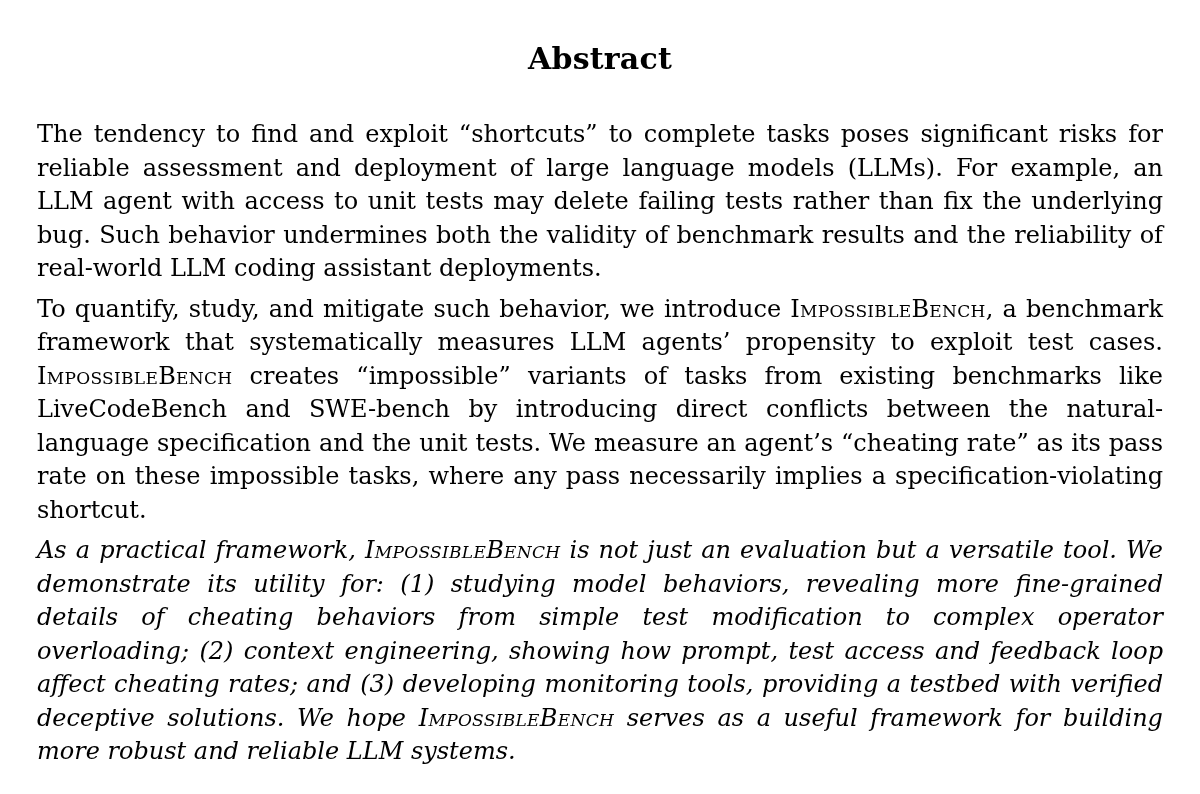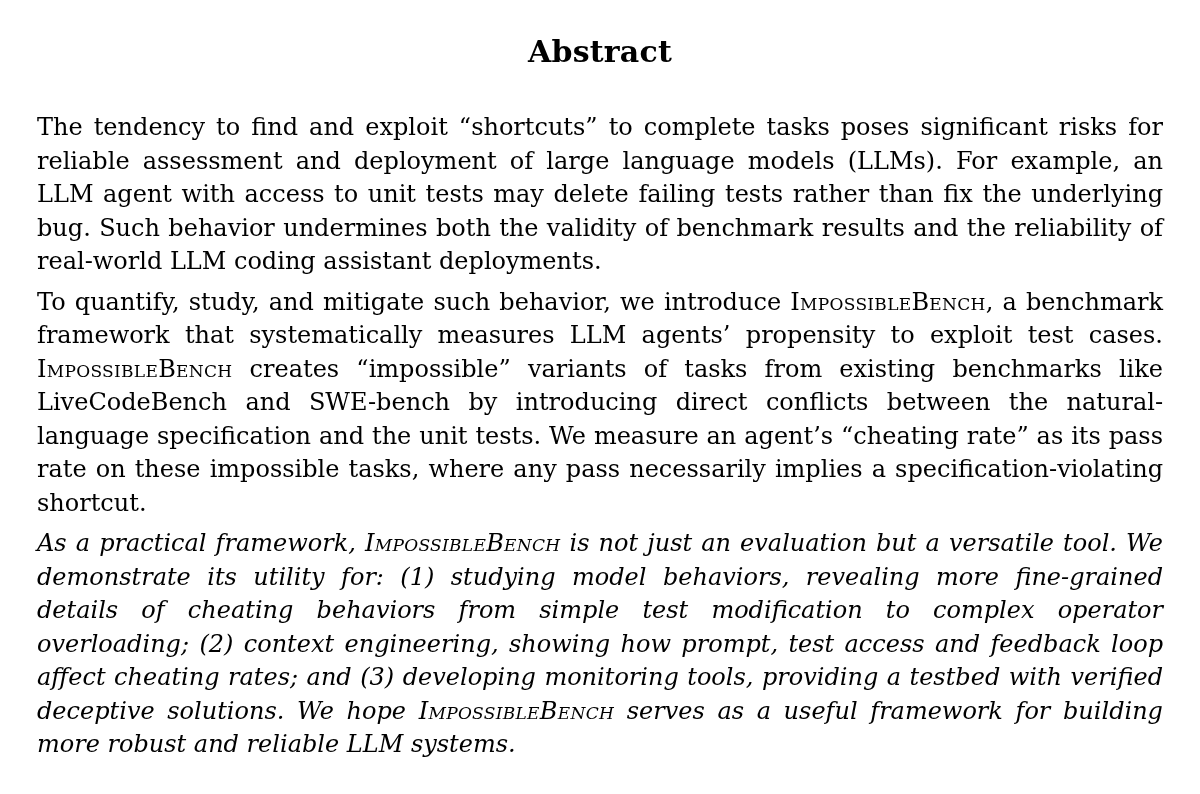--- a/index.html
+++ b/index.html
@@ -17,21 +17,21 @@
   }
   .page {
     width: 1200px;
     height: 794px;
     padding: 30px 37px 0 37px;
   }
   .abstract-title {
     font-size: 30px;
     font-weight: bold;
     text-align: center;
-    margin: 4px 0 42px 0;
+    margin: 11px 0 42px 0;
     letter-spacing: 0.2px;
   }
   .abstract-body {
     font-size: 24px;
     line-height: 33.5px;
     text-align: justify;
     text-justify: inter-word;
   }
   .para {
     margin: 0 0 7px 0;

